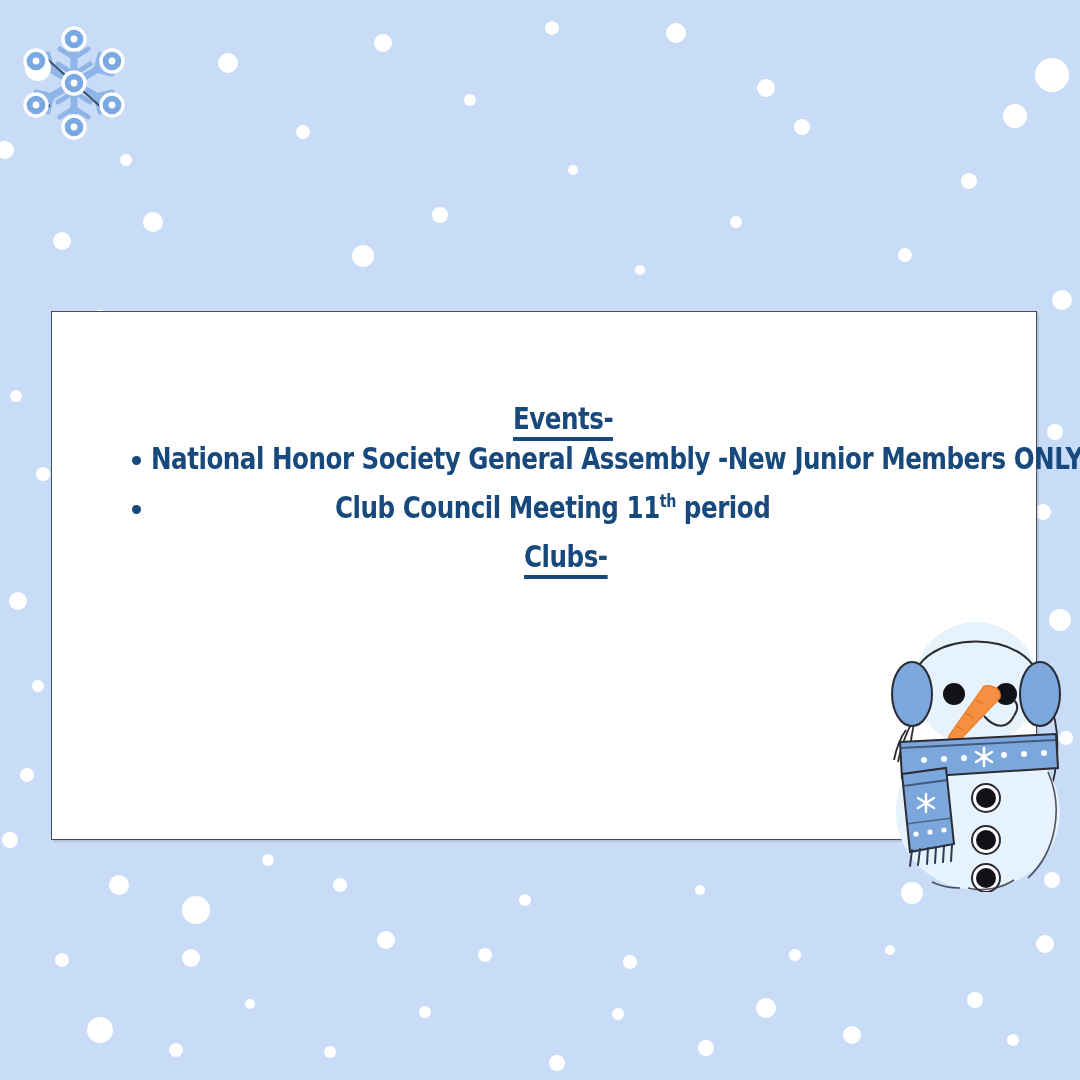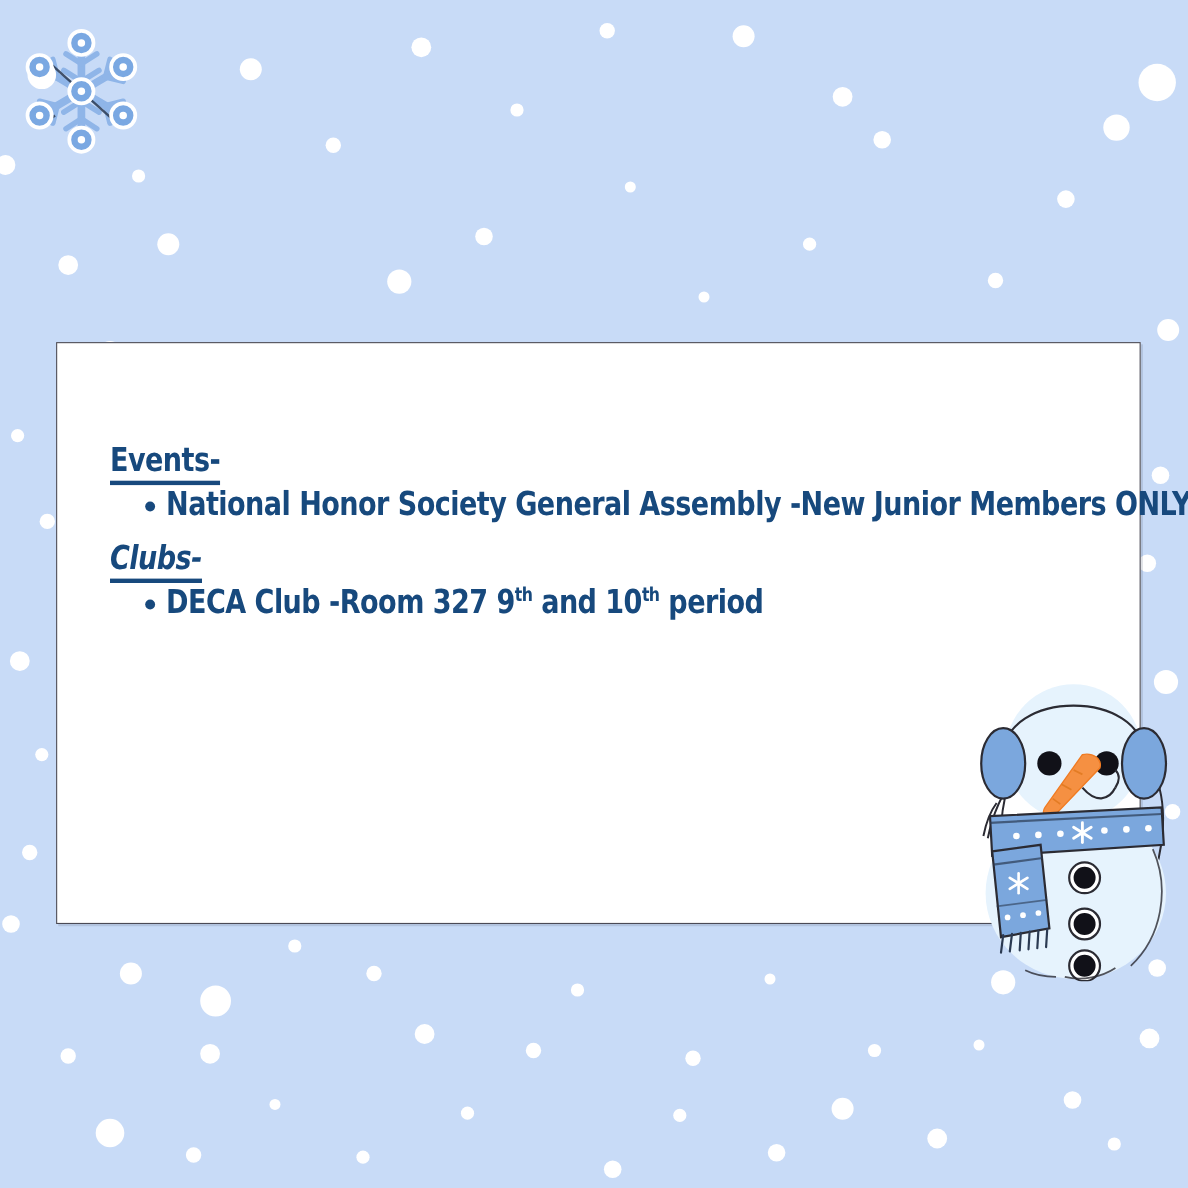--- a/index.html
+++ b/index.html
@@ -77,20 +77,21 @@
     border-bottom: 7px solid #174b80;
   }
 
   
   #content-body {
     position: absolute;
     left: -3px;
     top: 92px;
     width: 1000px;
     color: #17497d;
+    text-align: center;
   }
 
   .section-heading {
     font-family: "DejaVu Sans", sans-serif;
     font-weight: bold;
     font-size: 30px;
     line-height: 1.0;
     color: #17497d;
     margin: 0 0 3px 0;
     padding-left: 51px;
@@ -136,21 +137,21 @@
     transform-origin: left center;
   }
   .bullet-item sup {
     font-size: 0.58em;
     vertical-align: super;
     line-height: 0;
   }
 
   
   #heading-events { margin-top: 0; }
-  #heading-clubs  { margin-top: 6px; font-style: italic; }
+  #heading-clubs  { margin-top: 6px; }
 
   
   #snowman-illustration {
     position: absolute;
     left: 872px;
     top: 612px;
     width: 208px;
     height: 280px;
     z-index: 6;
   }
@@ -285,30 +286,30 @@
     <div id="content-body">
 
       <div class="section-heading" id="heading-events">
         <span class="heading-text">Events-</span>
       </div>
       <ul class="bullet-list">
         <li class="bullet-item">
           <span class="bullet-dot"></span>
           <span class="item-text"><span>National Honor Society General Assembly -New Junior Members ONLY - 10</span><span></span></span>
         </li>
+        <li class="bullet-item">
+          <span class="bullet-dot"></span>
+          <span class="item-text"><span>Club Council Meeting 11</span><sup>th</sup><span> period</span></span>
+        </li>
       </ul>
 
       <div class="section-heading" id="heading-clubs">
         <span class="heading-text">Clubs-</span>
       </div>
       <ul class="bullet-list">
-        <li class="bullet-item">
-          <span class="bullet-dot"></span>
-          <span class="item-text"><span>DECA Club -Room 327 9</span><sup>th</sup><span> and 10</span><sup>th</sup><span> period</span></span>
-        </li>
       </ul>
 
     </div>
   </div>
 
   <div id="snowman-illustration">
     <svg viewBox="0 0 208 280" width="208" height="280" aria-hidden="true">
 
       <g stroke="#2b2b33" stroke-width="1.8" fill="none">
         <path d="M52 92 C 38 110, 30 130, 26 150"></path>

